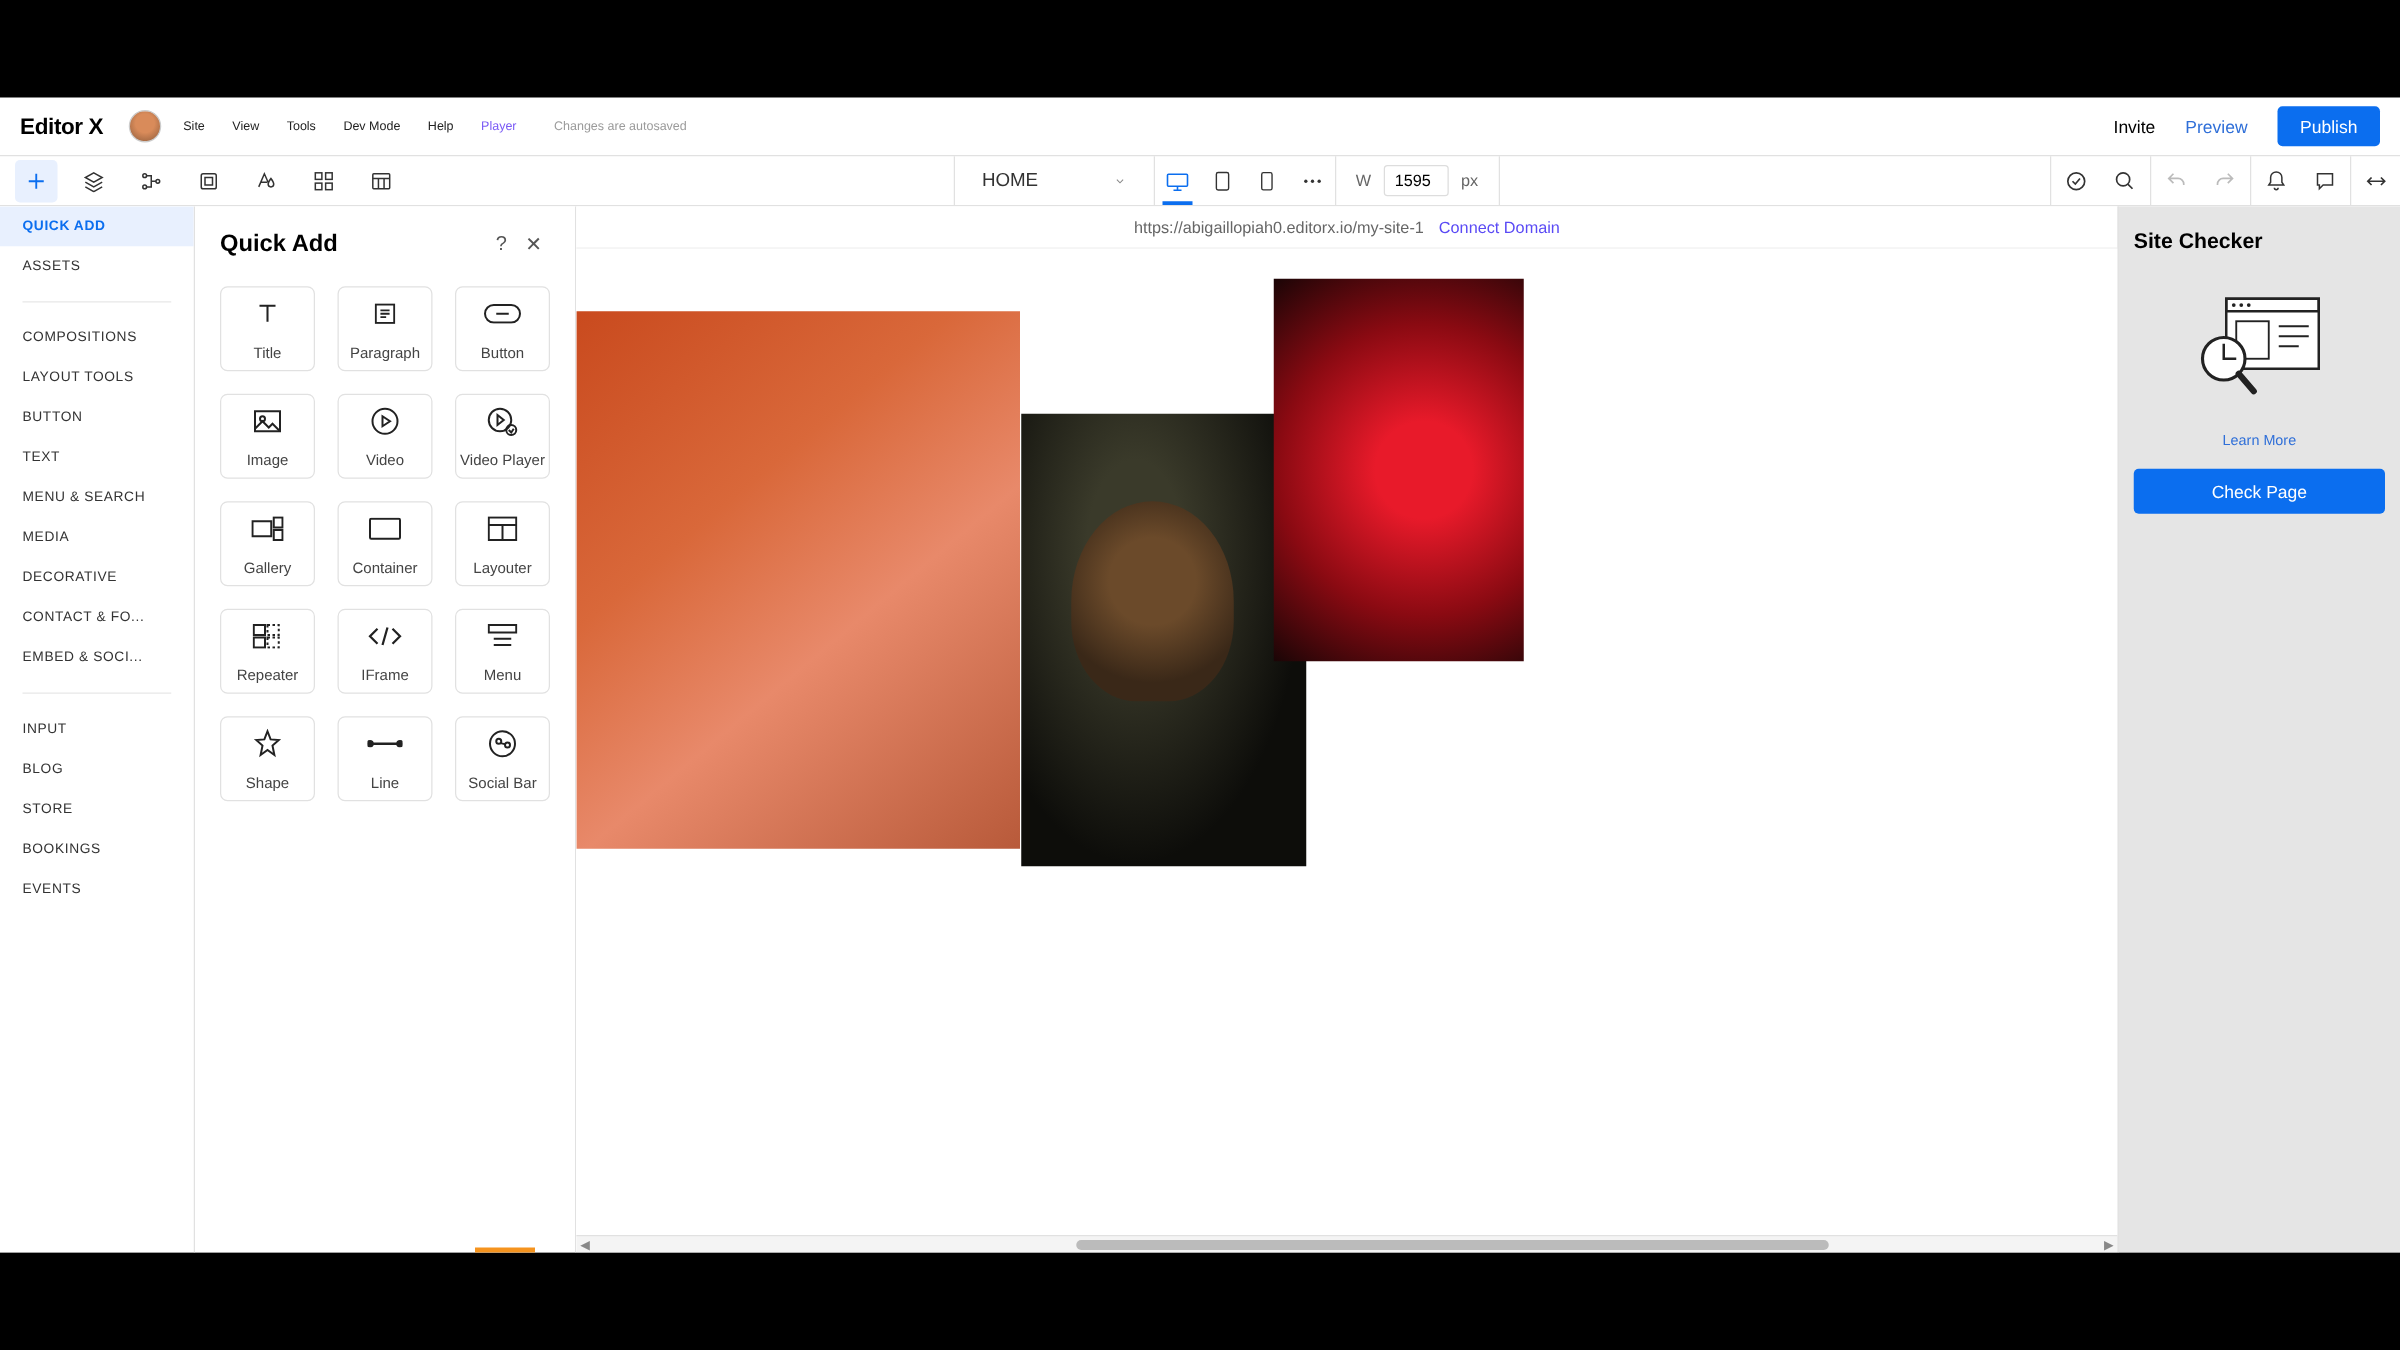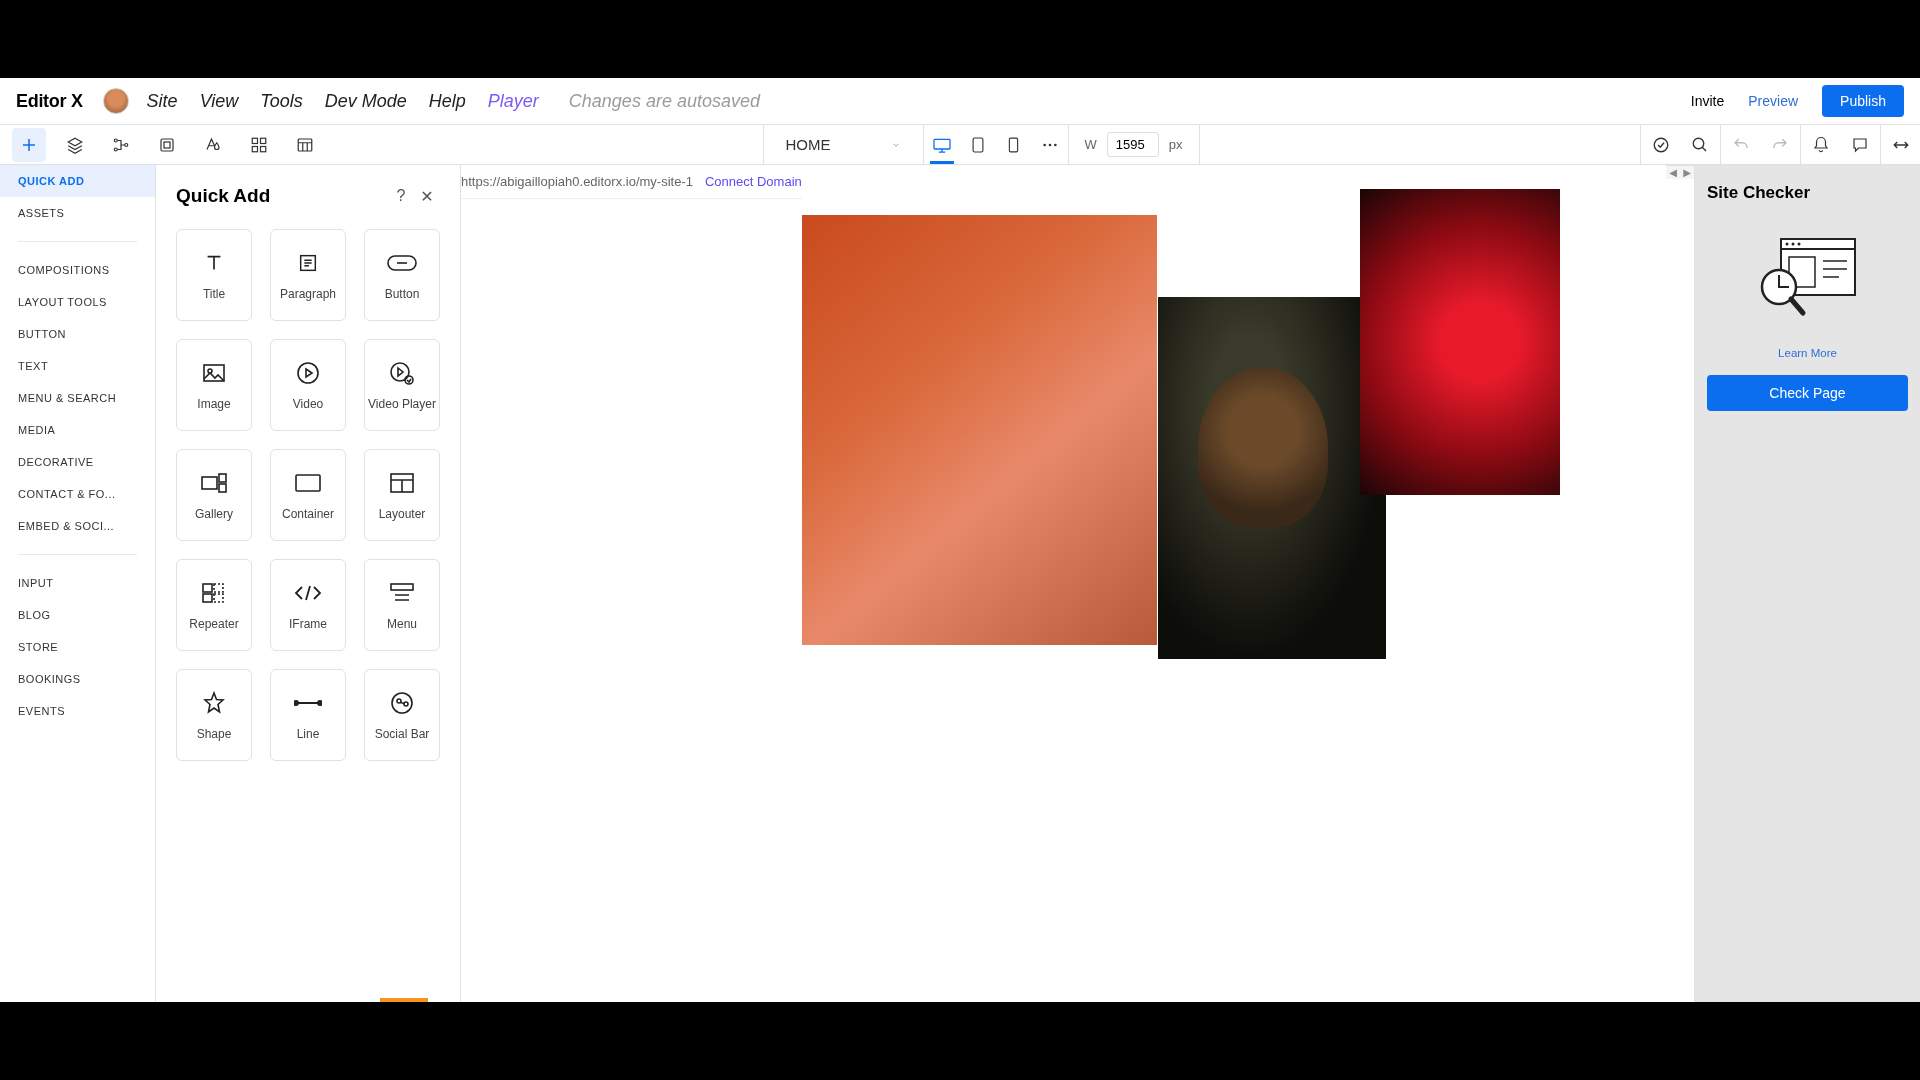--- a/index.html
+++ b/index.html
@@ -3,21 +3,21 @@
 <meta charset="utf-8">
 <style>
 * { margin: 0; padding: 0; box-sizing: border-box; font-family: -apple-system, BlinkMacSystemFont, "Segoe UI", Helvetica, Arial, sans-serif; }
 body { background: #000; width: 1920px; height: 1080px; overflow: hidden; }
 .app { position: absolute; top: 78px; left: 0; right: 0; bottom: 78px; background: #fff; display: flex; flex-direction: column; }
 
 
 .top-bar { height: 47px; display: flex; align-items: center; border-bottom: 1px solid #e1e1e1; padding: 0 16px; }
 .logo { font-weight: 700; font-size: 18px; letter-spacing: -0.3px; margin-right: 20px; }
 .avatar { width: 26px; height: 26px; border-radius: 50%; background: radial-gradient(circle at 50% 40%, #d98b5a 40%, #8b5a3a 100%); border: 1px solid #ccc; margin-right: 18px; }
-.menu-item { font-size: 18px; color: #222; margin-right: 22px; cursor: pointer; font-style: italic; }
+.menu-item { font-size: 10px; color: #222; margin-right: 22px; cursor: pointer; }
 .menu-upgrade { color: #7a5af5; }
 .menu-status { color: #9b9b9b; margin-left: 8px; }
 .top-spacer { flex: 1; }
 .top-action { font-size: 14px; margin-left: 24px; cursor: pointer; }
 .top-action.preview { color: #2f6fd8; }
 .publish-btn { background: #0b6eef; color: #fff; padding: 8px 18px; border-radius: 4px; font-size: 14px; margin-left: 24px; cursor: pointer; font-weight: 500; }
 
 
 .tool-bar { height: 40px; display: flex; align-items: center; border-bottom: 1px solid #e1e1e1; }
 .tool-left { display: flex; align-items: center; gap: 12px; padding-left: 12px; }
@@ -43,26 +43,26 @@
 .sb-item { font-size: 11px; letter-spacing: 0.5px; color: #333; padding: 10px 18px; cursor: pointer; text-transform: uppercase; white-space: nowrap; overflow: hidden; text-overflow: ellipsis; }
 .sb-item.active { background: #e8f0fe; color: #0b6eef; font-weight: 600; }
 .sb-divider { height: 1px; background: #e8e8e8; margin: 12px 18px; }
 
 
 .quick-panel { width: 305px; background: #fff; border-right: 1px solid #e1e1e1; display: flex; flex-direction: column; }
 .qp-header { display: flex; align-items: center; padding: 18px 20px 14px; }
 .qp-title { font-size: 19px; font-weight: 600; flex: 1; }
 .qp-hdr-btn { width: 26px; height: 26px; display: flex; align-items: center; justify-content: center; cursor: pointer; color: #555; font-size: 16px; }
 .qp-grid { padding: 6px 20px; display: grid; grid-template-columns: repeat(3, 1fr); gap: 18px; overflow-y: auto; }
-.qp-tile { border: 1px solid #e1e1e1; border-radius: 6px; height: 92px; display: flex; flex-direction: column; align-items: center; justify-content: center; gap: 10px; cursor: pointer; }
+.qp-tile { border: 1px solid #e1e1e1; border-radius: 6px; height: 68px; display: flex; flex-direction: column; align-items: center; justify-content: center; gap: 10px; cursor: pointer; }
 .qp-tile-icon { height: 28px; display: flex; align-items: center; justify-content: center; color: #222; }
 .qp-tile-label { font-size: 12px; color: #444; }
 
 
-.canvas-wrap { flex: 1; display: flex; flex-direction: row; background: #fff; overflow: hidden; }
+.canvas-wrap { flex: 1; display: flex; flex-direction: column; background: #fff; overflow: hidden; }
 .url-bar { height: 34px; display: flex; align-items: center; justify-content: center; gap: 12px; font-size: 13px; border-bottom: 1px solid #eee; }
 .url-text { color: #666; }
 .connect-link { color: #5a4af5; cursor: pointer; }
 .canvas { flex: 1; position: relative; overflow: hidden; background: #fff; }
 .img-block { position: absolute; }
 .img1 { left: 0; top: 50px; width: 355px; height: 430px; background: linear-gradient(140deg, #c94a1e 0%, #d9683a 35%, #e8896a 60%, #b85a3a 100%); }
 .img2 { left: 356px; top: 132px; width: 228px; height: 362px; background: radial-gradient(ellipse at 40% 30%, #3a3a2a 20%, #0d0d0a 70%); }
 .img2::after { content:""; position:absolute; left:40px; top:70px; width:130px; height:160px; background: radial-gradient(circle at 50% 40%, #6b4a2a 30%, #3a2818 70%); border-radius: 50% 50% 40% 40%; }
 .img3 { left: 558px; top: 24px; width: 200px; height: 306px; background: radial-gradient(circle at 60% 50%, #e81a2a 20%, #8a0a12 60%, #1a0506 100%); }
 .hscroll { height: 14px; background: #f4f4f4; display: flex; align-items: center; border-top: 1px solid #e1e1e1; }

